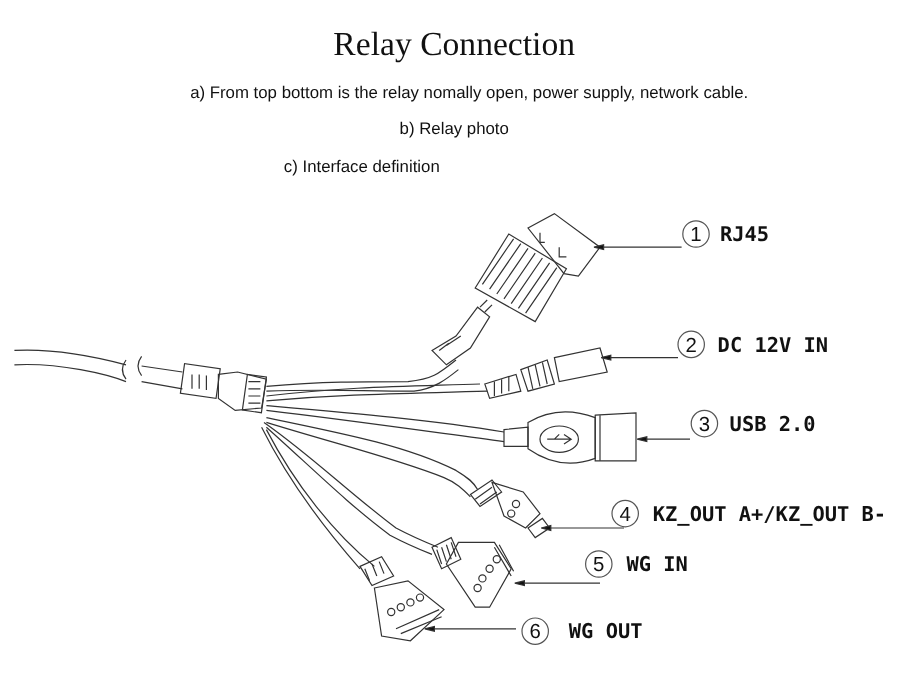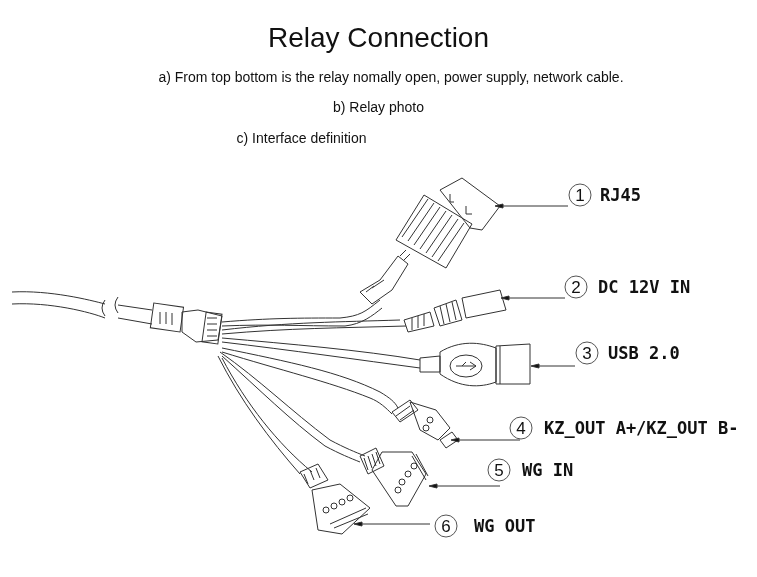--- a/index.html
+++ b/index.html
@@ -1,17 +1,17 @@
 <!DOCTYPE html>
 <html><head>
   <meta charset="utf-8">
   <style>
     html, body { margin: 0; padding: 0; background: #ffffff; }
     body { width: 757px; height: 577px; position: relative; overflow: hidden; font-family: "Liberation Sans", sans-serif; color: #111; }
-    .title { position: absolute; top: 22px; left: 0; width: 757px; text-align: center; font-size: 28px; font-weight: normal; color: #111; }
+    .title { position: absolute; top: 22px; left: 0; width: 757px; text-align: center; font-size: 28px; font-weight: normal; color: #111; font-family: Liberation Serif, serif; }
     .line-a { position: absolute; top: 69px; left: 0; width: 782px; text-align: center; font-size: 14px; }
     .line-b { position: absolute; top: 99px; left: 0; width: 757px; text-align: center; font-size: 14px; }
     .line-c { position: absolute; top: 130px; left: 0; width: 603px; text-align: center; font-size: 14px; }
     svg.diagram { position: absolute; left: 0; top: 0; }
     .lbl { font-family: "DejaVu Sans Mono", monospace; font-size: 17px; font-weight: bold; fill: #111; }
     .num { font-family: "Liberation Sans", sans-serif; font-size: 17px; fill: #111; }
   </style>
 </head>
 <body>
 

